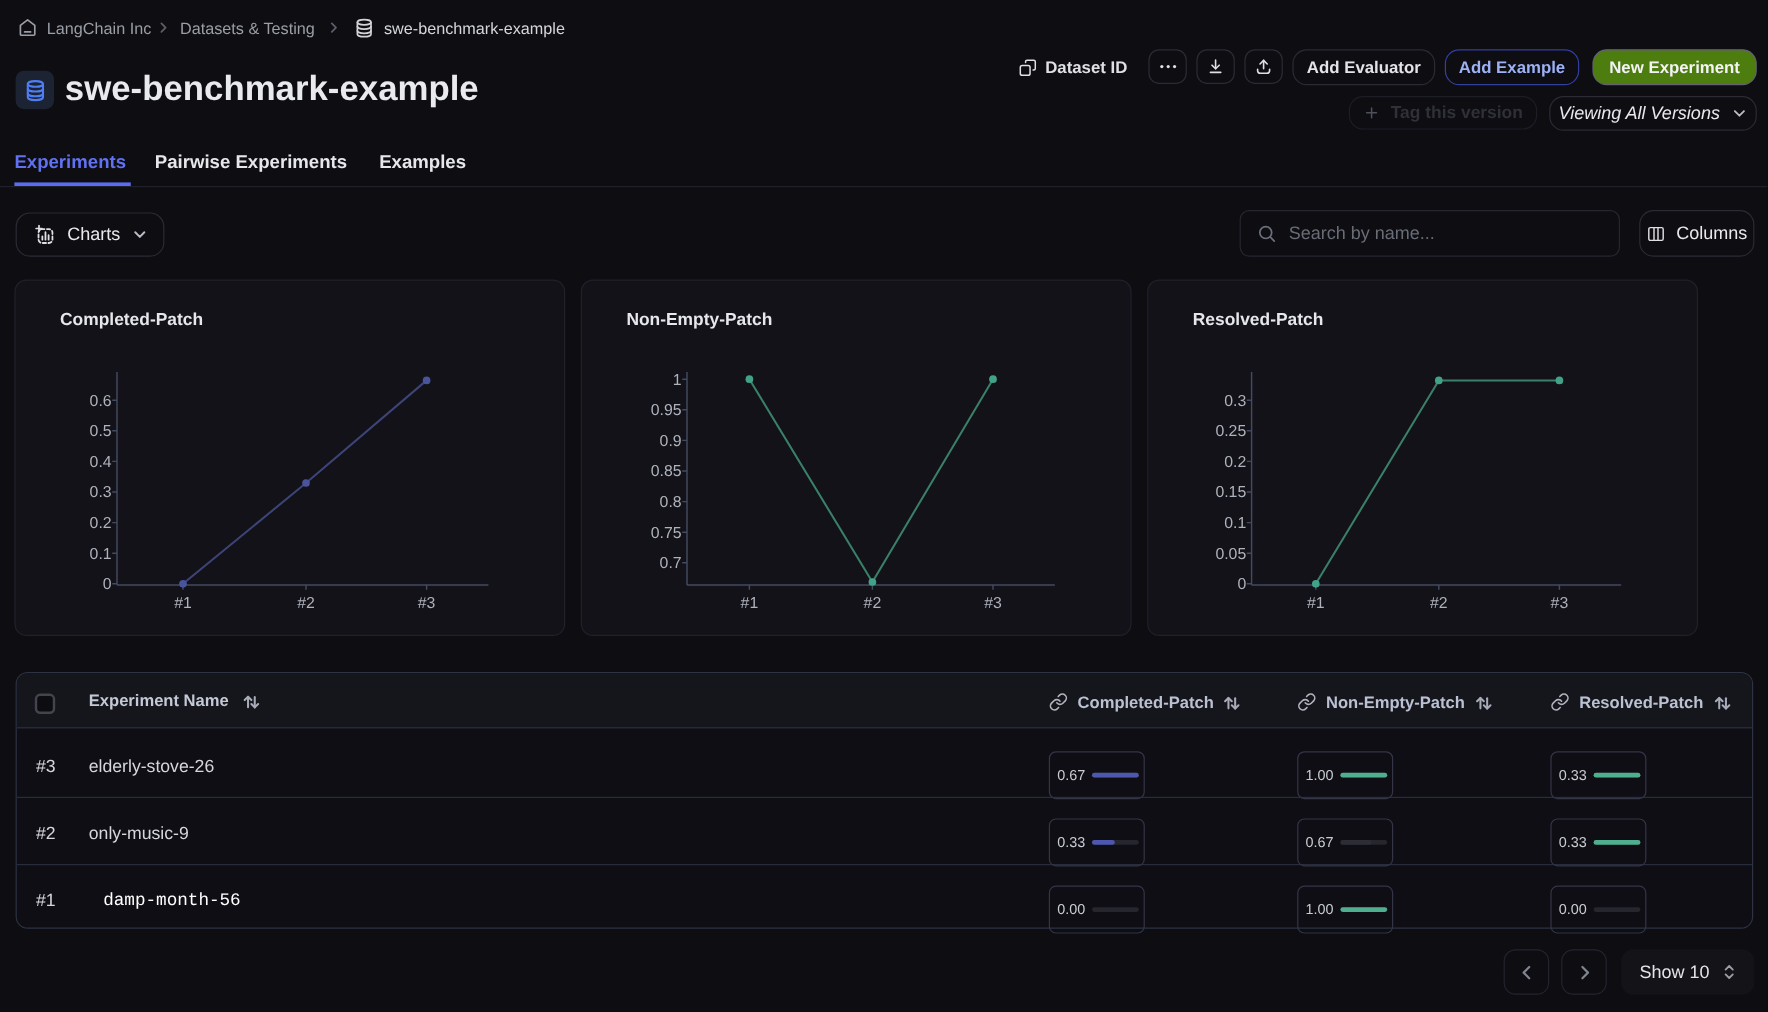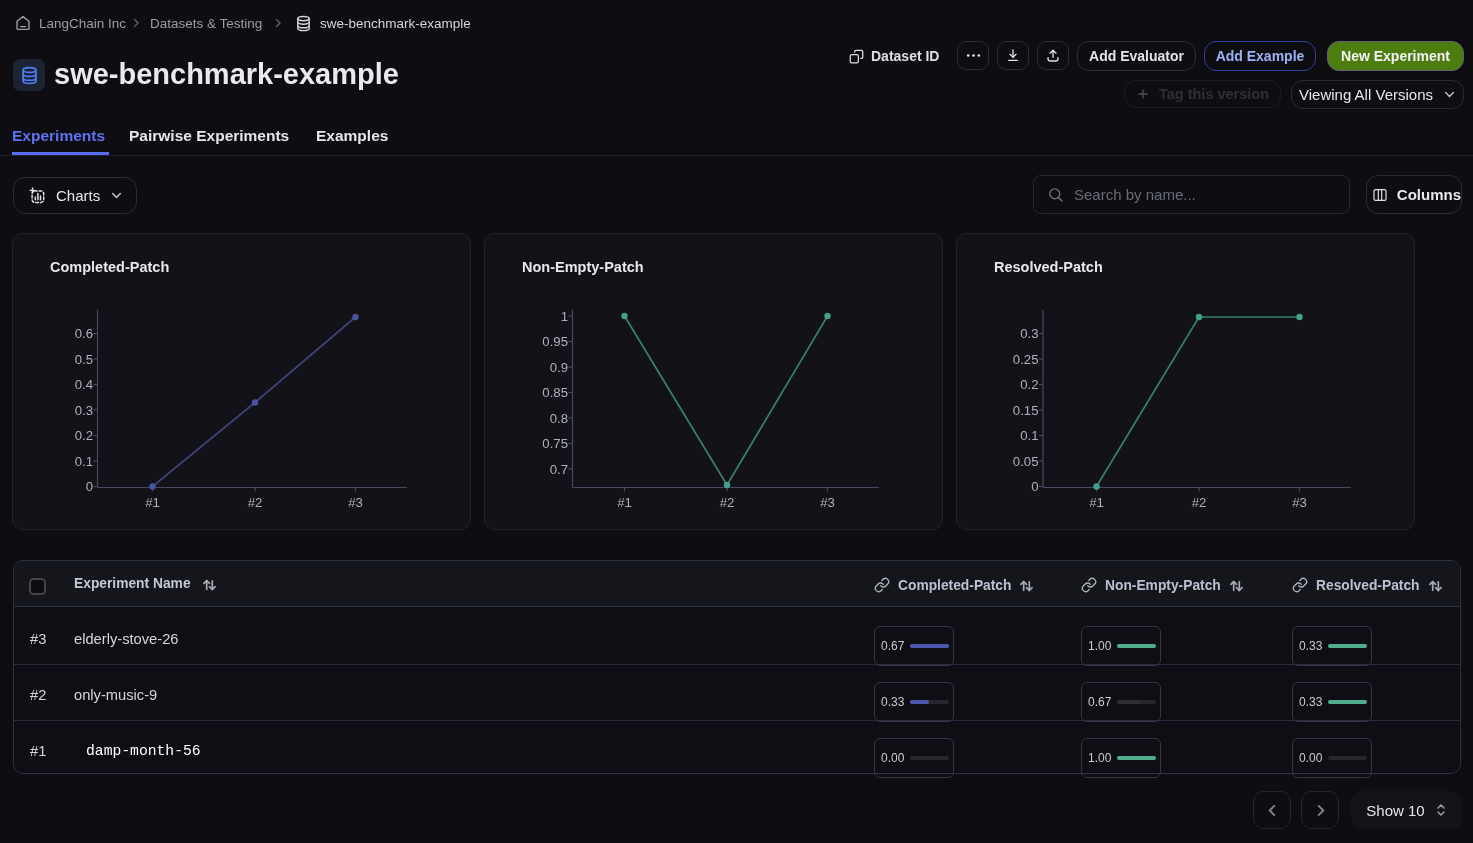--- a/index.html
+++ b/index.html
@@ -78,21 +78,21 @@
 <div class="btn" style="left:1077px; top:41px; width:119px; height:30px;">Add Evaluator</div>
 <div class="btn" style="left:1204px; top:41px; width:112px; height:30px; border-color:#333f9e; color:#9db1f5;">Add Example</div>
 <div class="btn" style="left:1327px; top:41px; width:137px; height:30px; background:#4d7c0f; border-color:#646173; color:#f3f3f6;">New Experiment</div>
 
 <div class="btn" style="left:1124px; top:80px; width:157px; height:28px; border-color:#1d1d26; color:#2f3038; gap:9px; font-weight:700; font-size:14.5px;">
   <svg width="14" height="14" viewBox="0 0 24 24" fill="none" stroke="#4e505a" stroke-width="2.2" stroke-linecap="round">
       <path d="M12 5v14M5 12h14"></path>
     </svg>
   Tag this version
 </div>
-<div class="btn" style="left:1291px; top:80px; width:173px; height:29px; gap:10px; font-weight:400; font-size:15px; color:#e8e9ec;">
+<div class="btn" style="left:1291px; top:80px; width:173px; height:29px; gap:10px; font-weight:400; font-size:15px; color:#e8e9ec;font-style:italic;">
   Viewing All Versions
   <svg width="13" height="13" viewBox="0 0 12 12" fill="none" stroke="#b9bcc4" stroke-width="1.4" stroke-linecap="round" stroke-linejoin="round">
       <path d="M2.5 4.2 L6 7.8 L9.5 4.2"></path>
     </svg>
 </div>
 
 <div class="abs" style="left:0; top:154.5px; width:1473px; height:1px; background:#20202b;"></div>
 <div class="abs" style="left:12px; top:127px; font-size:15.5px; font-weight:700; color:#6071f1;">Experiments</div>
 <div class="abs" style="left:12px; top:152px; width:97px; height:2.5px; background:#5a6cf0;"></div>
 <div class="abs" style="left:129px; top:127px; font-size:15.5px; font-weight:700; color:#e6e7ea;">Pairwise Experiments</div>
@@ -109,21 +109,21 @@
       <path d="M2.5 4.2 L6 7.8 L9.5 4.2"></path>
     </svg>
 </div>
 <div class="abs" style="left:1033px; top:175px; width:317px; height:39px; border:1px solid #262630; border-radius:8px; display:flex; align-items:center; padding-left:13px; gap:10px;">
   <svg width="17" height="17" viewBox="0 0 24 24" fill="none" stroke="#6d717d" stroke-width="2" stroke-linecap="round">
       <circle cx="11" cy="11" r="7"></circle>
       <path d="M21 21l-4.5-4.5"></path>
     </svg>
   <span style="font-size:15px; color:#686c76;">Search by name...</span>
 </div>
-<div class="btn" style="left:1366px; top:175px; width:96px; height:39px; gap:9px; font-size:15px; font-weight:700; color:#e8e9ec;justify-content:flex-end;">
+<div class="btn" style="left:1366px; top:175px; width:96px; height:39px; gap:9px; font-size:15px; font-weight:400; color:#e8e9ec;">
   <svg width="16" height="16" viewBox="0 0 24 24" fill="none" stroke="#dfe0e4" stroke-width="1.8" stroke-linejoin="round">
       <rect x="3" y="4" width="18" height="16" rx="2"></rect>
       <path d="M9.5 4v16M14.5 4v16"></path>
     </svg>
   Columns
 </div>
 
 <div class="abs" id="card1" style="left:12px; top:233px; width:459px; height:297px; background:#121218; border:1px solid #21212b; border-radius:10px;"></div>
 <div class="abs" id="card2" style="left:484px; top:233px; width:459px; height:297px; background:#121218; border:1px solid #21212b; border-radius:10px;"></div>
 <div class="abs" id="card3" style="left:956px; top:233px; width:459px; height:297px; background:#121218; border:1px solid #21212b; border-radius:10px;"></div>

